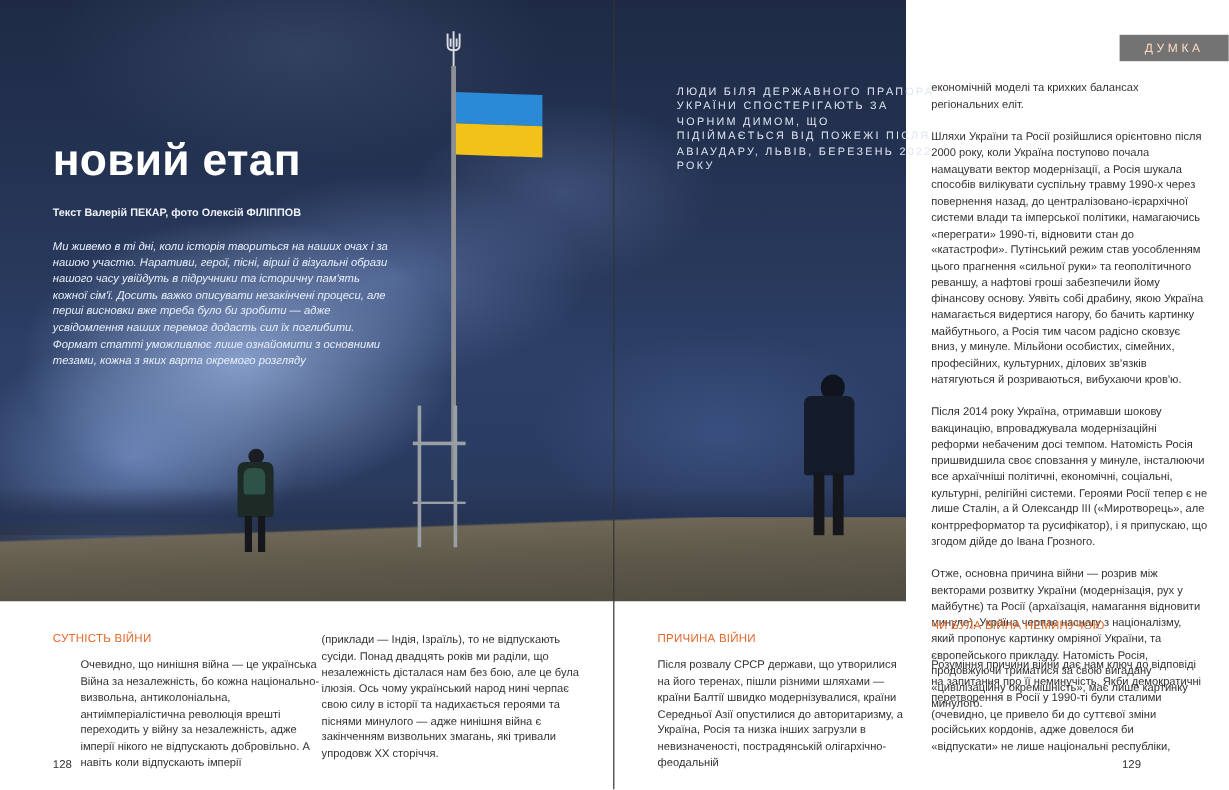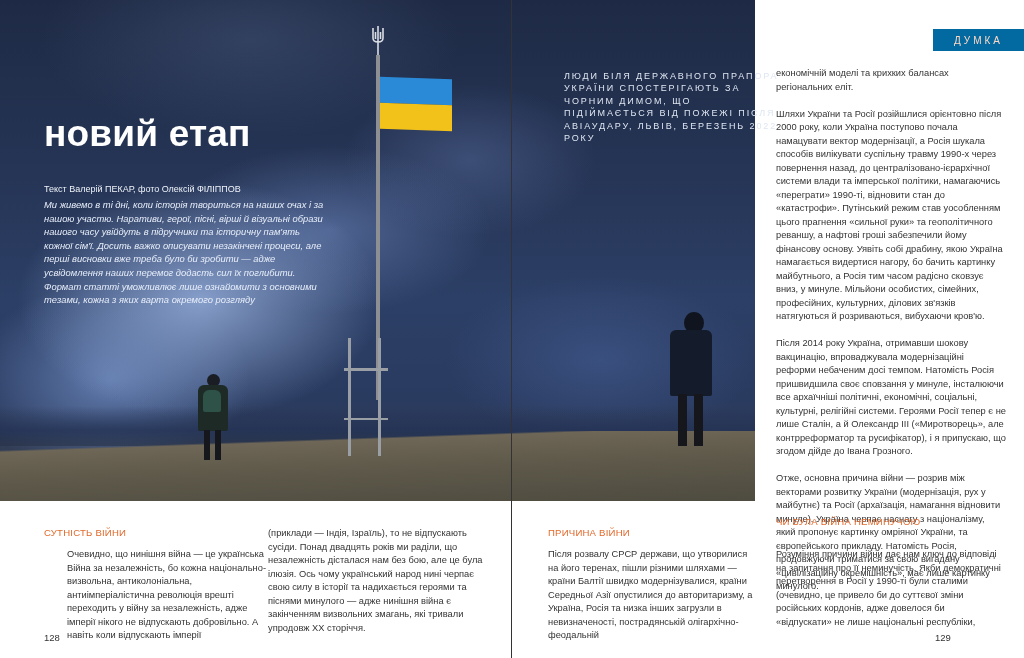--- a/index.html
+++ b/index.html
@@ -38,34 +38,34 @@
   .person .head { position: absolute; border-radius: 50%; background: #1a1d24; }
   .person .body { position: absolute; background: #1e2a26; border-radius: 6px 6px 2px 2px; }
   .person .legs { position: absolute; background: #15171c; }
   .spine { position: absolute; left: 511px; top: 0; width: 1px; height: 658px; background: #333; z-index: 5; }
 
   
   .title {
     position: absolute; left: 44px; top: 36px; width: 300px;
     color: #ffffff; font-weight: 700; font-size: 37px; line-height: 39px; letter-spacing: 0.2px;
   }
-  .byline { position: absolute; left: 44px; top: 184px; color: #eef2f8; font-size: 9px; font-weight: 400; }
+  .byline { position: absolute; left: 44px; top: 172px; color: #eef2f8; font-size: 9px; font-weight: 700; }
   .lead {
     position: absolute; left: 44px; top: 198px; width: 285px;
     color: #e8eefa; font-style: italic; font-size: 9.4px; line-height: 13.6px;
   }
   .caption {
     position: absolute; left: 564px; top: 70px; width: 215px;
     color: #dfe6f2; font-size: 9px; line-height: 12.4px; letter-spacing: 1.9px; text-transform: uppercase;
   }
 
   
   .badge {
     position: absolute; left: 933px; top: 29px; width: 91px; height: 22px;
-    background: #0369a1; color: #ffd9c4; font-size: 10px; letter-spacing: 3px;
+    background: #737373; color: #ffd9c4; font-size: 10px; letter-spacing: 3px;
     display: flex; align-items: center; justify-content: center;
   }
 
   
   .col { position: absolute; font-size: 9.3px; line-height: 13.5px; color: #333; }
   .col p { margin-bottom: 13.5px; }
   .heading { position: absolute; font-size: 9.6px; color: #e2692b; font-weight: 400; letter-spacing: 0.2px; }
   .pagenum { position: absolute; font-size: 9.5px; color: #333; }
 </style>
 </head>

